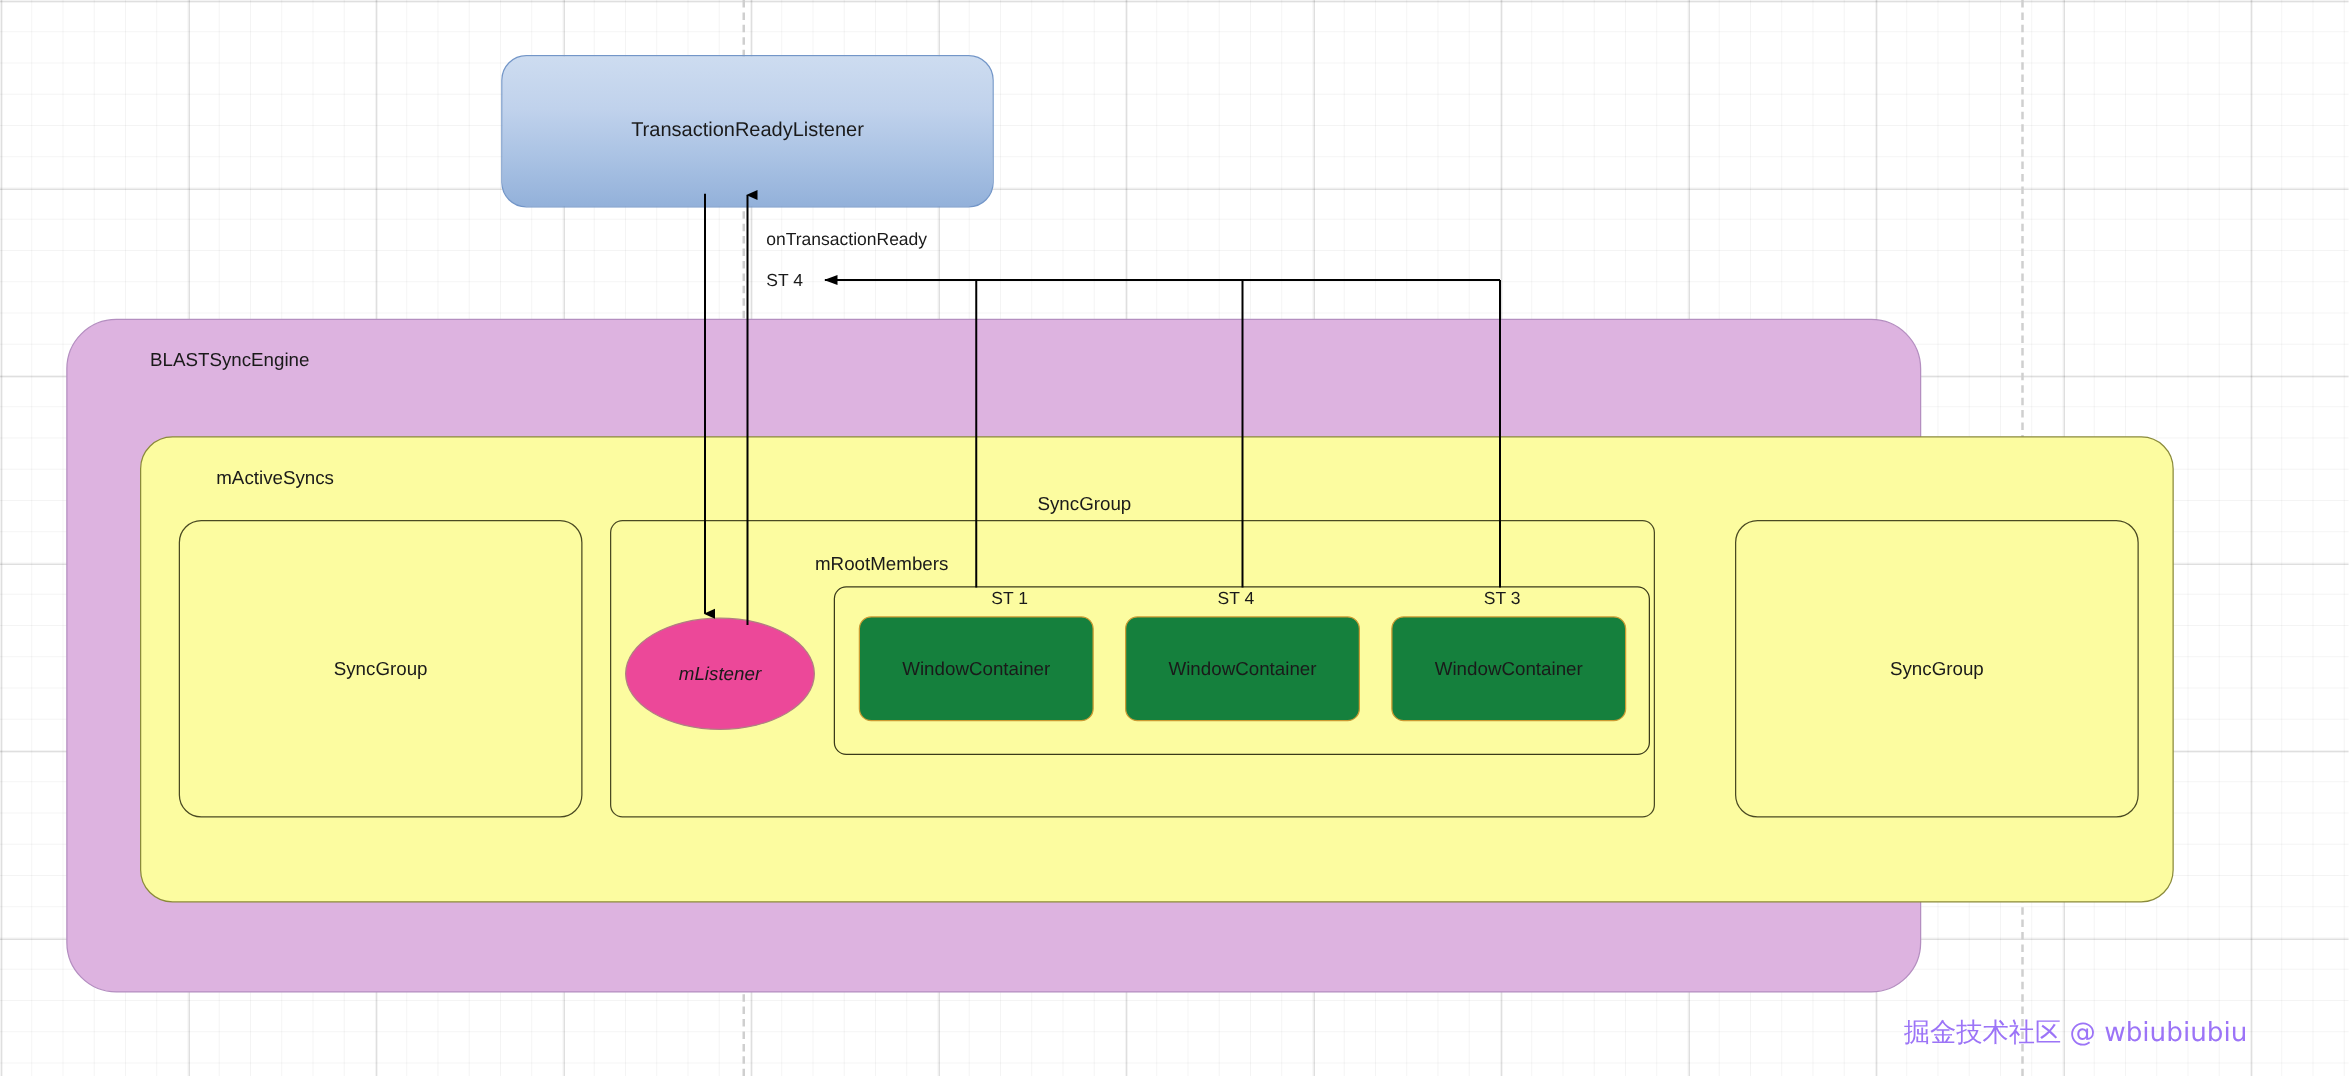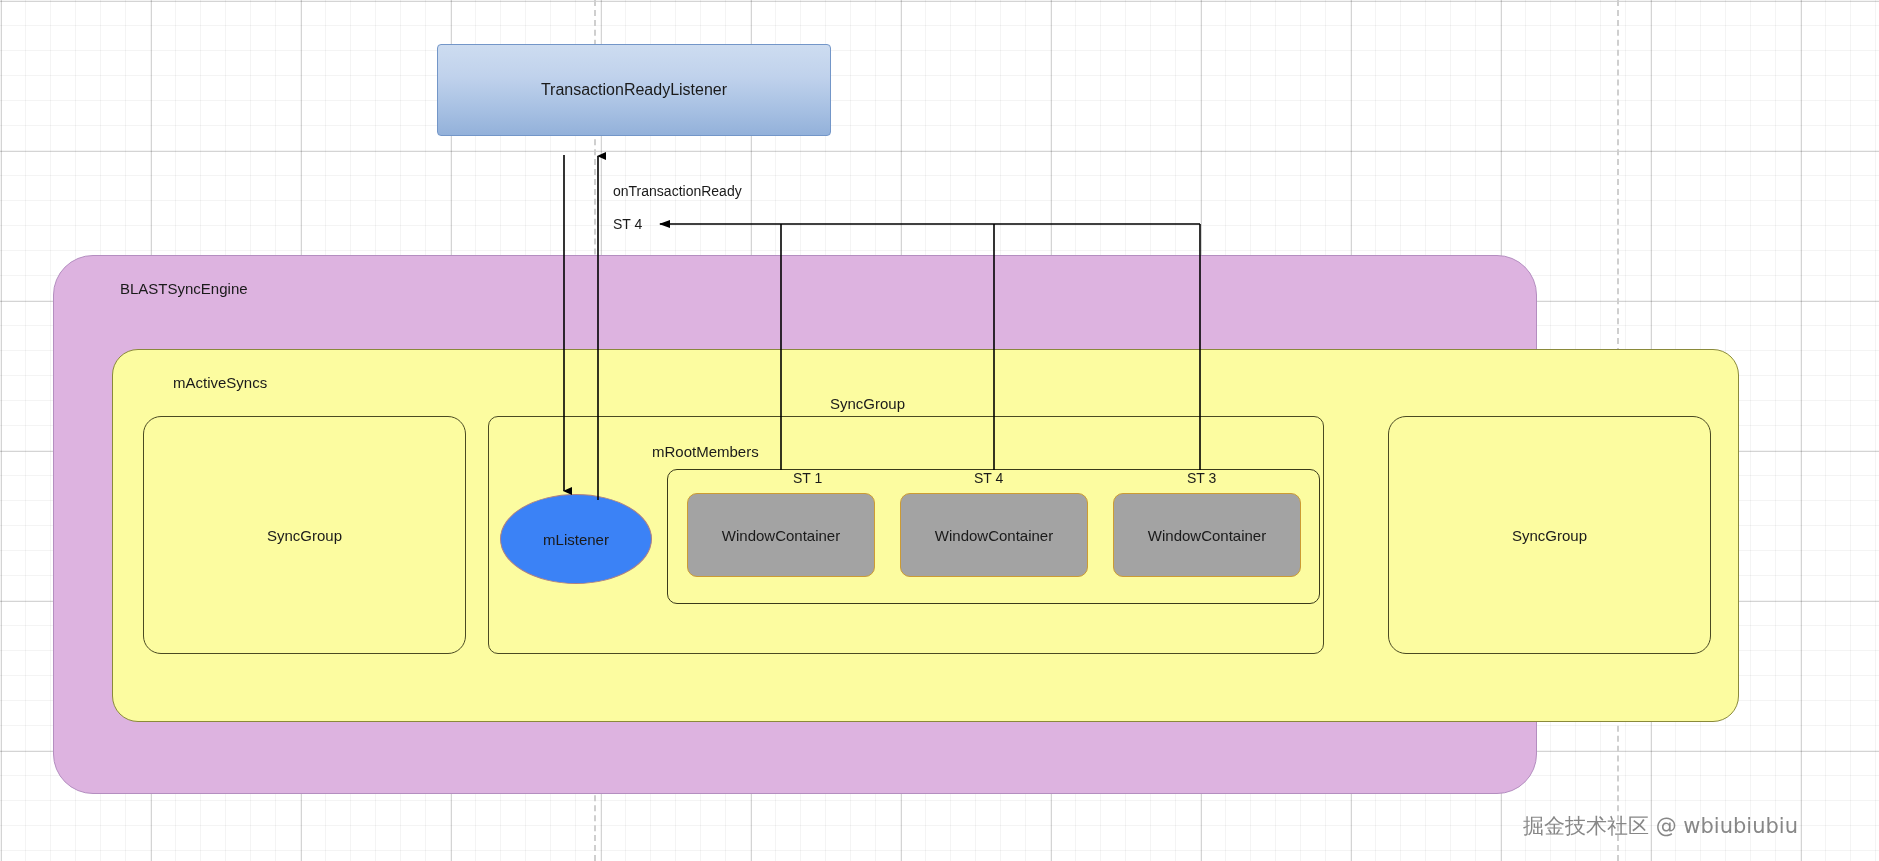--- a/index.html
+++ b/index.html
@@ -23,25 +23,25 @@
   }
   .guide{position:absolute;top:0;bottom:0;width:0;border-left:2px dashed #cfcfcf;}
   #guide-left{left:594px;}
   #guide-right{left:1617px;}
 
   .node{position:absolute;box-sizing:border-box;display:flex;align-items:center;justify-content:center;}
   .node > .lbl{pointer-events:none;}
 
   
   #listener-box{
-    left:401px;top:44px;width:394px;height:92px;
+    left:401px;top:44px;width:394px;height:122px;
     border:1px solid #7396c8;
-    border-radius:4px;
+    border-radius:20px;
     background:linear-gradient(to bottom,#cddcf0 0%,#c0d2ec 35%,#a8c1e3 70%,#93b1da 100%);
-    color:#1a1a1a;font-size:16px;margin-left:36px;
+    color:#1a1a1a;font-size:16px;
   }
 
   
   #blast-engine{
     left:53px;top:255px;width:1484px;height:539px;
     border:1px solid #b48ec0;
     border-radius:40px;
     background:#ddb3e0;
     display:block;
   }
@@ -70,26 +70,26 @@
   
   #rootmembers-box{
     position:absolute;left:667px;top:469px;width:653px;height:135px;
     border:1px solid #3a3a1a;border-radius:10px;background:#fcfca0;box-sizing:border-box;
   }
 
   
   #mlistener{
     left:500px;top:494px;width:152px;height:90px;
     border:1px solid #b08080;border-radius:50%;
-    background:#3b82f6;font-size:15px;color:#1a1a1a;
+    background:#ec4899;font-size:15px;color:#1a1a1a;font-style:italic;
   }
 
   
   .wc{
-    border:1px solid #cc9b33;border-radius:10px;background:#a3a3a3;
+    border:1px solid #cc9b33;border-radius:10px;background:#15803d;
     font-size:15px;color:#1a1a1a;
     top:493px;width:188px;height:84px;
   }
   #wc1{left:687px;}
   #wc2{left:900px;}
   #wc3{left:1113px;}
 
   
   #syncgroup-right{
     left:1388px;top:416px;width:323px;height:238px;
@@ -102,21 +102,21 @@
 
   .elabel{position:absolute;font-size:14px;color:#1a1a1a;white-space:nowrap;}
   #lbl-ontr{left:613px;top:183px;}
   #lbl-st4{left:613px;top:216px;}
   #lbl-st1{left:761px;top:470px;margin-left:32px;}
   #lbl-st2{left:974px;top:470px;}
   #lbl-st3{left:1187px;top:470px;}
 
   #watermark{
     position:absolute;left:1523px;top:812px;
-    font-size:21px;color:#737373;opacity:.85;
+    font-size:21px;color:#8b5cf6;opacity:.85;
     font-family:"DejaVu Sans",sans-serif;white-space:nowrap;
   }
 </style>
 </head>
 <body>
 
 <div id="canvas"></div>
 
 <div class="guide" id="guide-left"></div>
 <div class="guide" id="guide-right"></div>

